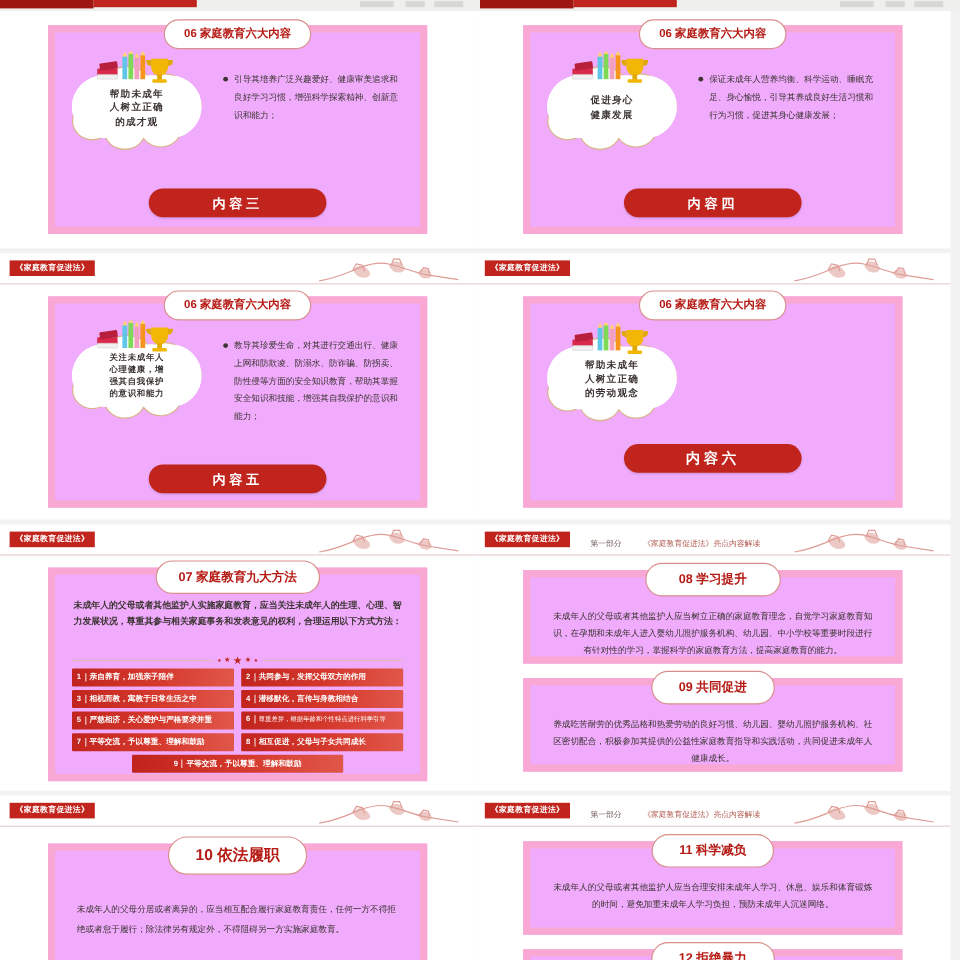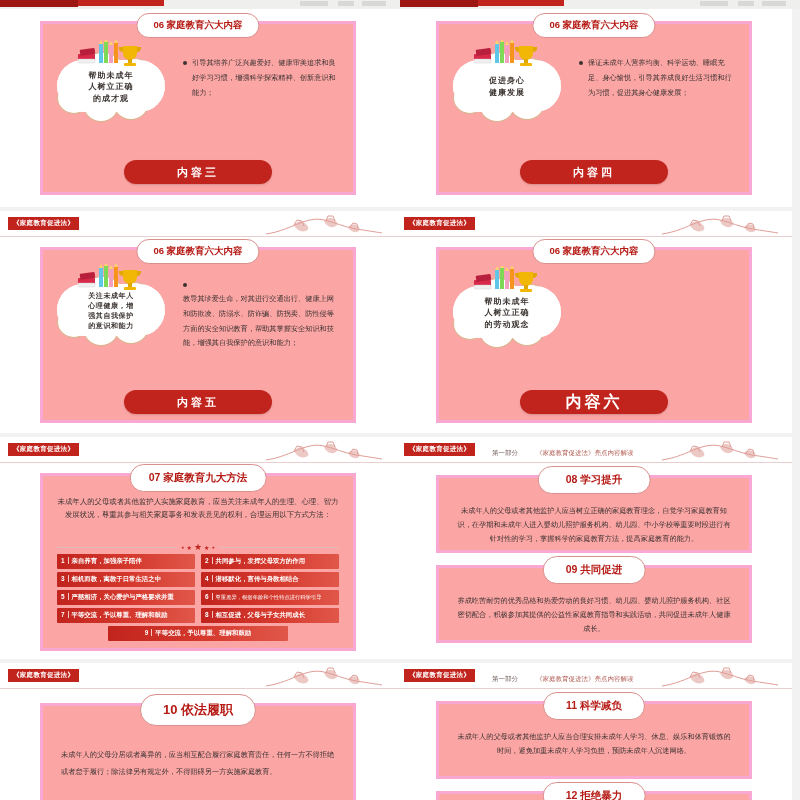--- a/index.html
+++ b/index.html
@@ -63,22 +63,22 @@
   }
   .wall{
     position:absolute;right:12px;top:0px;width:120px;height:26px;
     opacity:.85;
   }
 
   
   .card{
     position:absolute;
     left:40px;right:40px;
-    border:3px solid #f9a8d4;
-    background:#fca5a5;
+    border:6px solid #f9a8d4;
+    background:#f0abfc;
     box-sizing:border-box;
   }
   .pill{
     position:absolute;left:50%;transform:translateX(-50%);
     border:1.2px solid #d98f8c;
     border-radius:999px;
     background:#fff;
     color:#b51a14;
     font-weight:bold;
     white-space:nowrap;
@@ -129,21 +129,21 @@
     background:#c1241d;color:#fff;border-radius:999px;
     font-weight:bold;text-align:center;white-space:nowrap;
     box-shadow:0 1px 2px rgba(0,0,0,.15);
     display:flex;align-items:center;justify-content:center;
     letter-spacing:3px;
   }
 
   
   .intro{
     position:absolute;left:14px;right:14px;
-    font-size:7.4px;line-height:1.75;color:#3a3330;text-align:center;
+    font-size:7.4px;line-height:1.75;color:#3a3330;text-align:center;font-weight:bold;
   }
   .stars{
     position:absolute;left:14px;right:14px;
     display:flex;align-items:center;gap:4px;
   }
   .stars .line{flex:1;height:1px;background:#e2b9b9;}
   .stars .sgrp{display:flex;align-items:center;gap:2px;color:#c1241d;}
   .stars .s1{font-size:4px;}
   .stars .s2{font-size:6px;}
   .stars .s3{font-size:9px;}
@@ -338,21 +338,21 @@
             <path d="M46 6 h14 v7 a7 7 0 0 1 -14 0 z" fill="#f2b705"></path>
             <path d="M46 7 h-4 a4 4 0 0 0 4 5 z" fill="#e0a800"></path>
             <path d="M60 7 h4 a4 4 0 0 1 -4 5 z" fill="#e0a800"></path>
             <rect x="51" y="19" width="4" height="5" fill="#e0a800"></rect>
             <rect x="47" y="23" width="12" height="3" rx="1" fill="#f2b705"></rect>
           </svg>
         </div>
         <div class="cloudtext" style="font-size:7px;letter-spacing:.6px;padding:0 6px;">关注未成年人<br>心理健康，增<br>强其自我保护<br>的意识和能力</div>
       </div>
 
-      <div class="bul" style="left:140px;right:12px;top:28px;flex-direction:column;">
+      <div class="bul" style="left:140px;right:12px;top:28px;">
         <div class="dot"></div>
         <div class="txt">教导其珍爱生命，对其进行交通出行、健康上网和防欺凌、防溺水、防诈骗、防拐卖、防性侵等方面的安全知识教育，帮助其掌握安全知识和技能，增强其自我保护的意识和能力；</div>
       </div>
 
       <div class="redbtn" style="bottom:6px;width:148px;height:24px;font-size:11px;">
         <span>内容五</span>
       </div>
     </div>
   </div>
 
@@ -406,21 +406,21 @@
             <path d="M46 7 h-4 a4 4 0 0 0 4 5 z" fill="#e0a800"></path>
             <path d="M60 7 h4 a4 4 0 0 1 -4 5 z" fill="#e0a800"></path>
             <rect x="51" y="19" width="4" height="5" fill="#e0a800"></rect>
             <rect x="47" y="23" width="12" height="3" rx="1" fill="#f2b705"></rect>
           </svg>
         </div>
         <div class="cloudtext">帮助未成年<br>人树立正确<br>的劳动观念</div>
       </div>
 
 
-      <div class="redbtn" style="bottom:6px;width:148px;height:24px;font-size:16px;justify-content:center;">
+      <div class="redbtn" style="bottom:23px;width:148px;height:24px;font-size:12px;justify-content:center;">
         <span>内容六</span>
       </div>
     </div>
   </div>
 
   <div class="slide">
     <div class="hdr">
       <div class="hdr-badge">《家庭教育促进法》</div>
       <svg class="wall" viewBox="0 0 120 26">
         <g fill="none" stroke="#d98b84" stroke-width="1">

